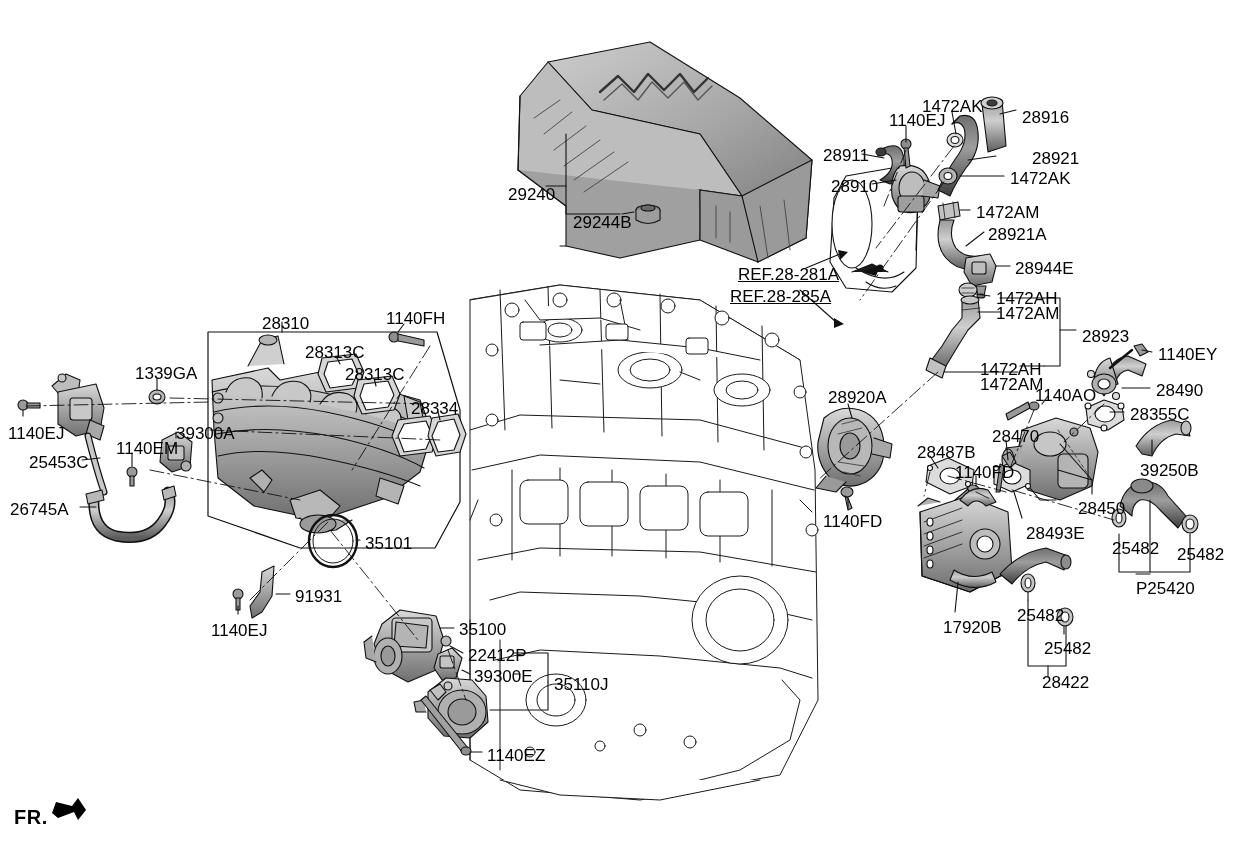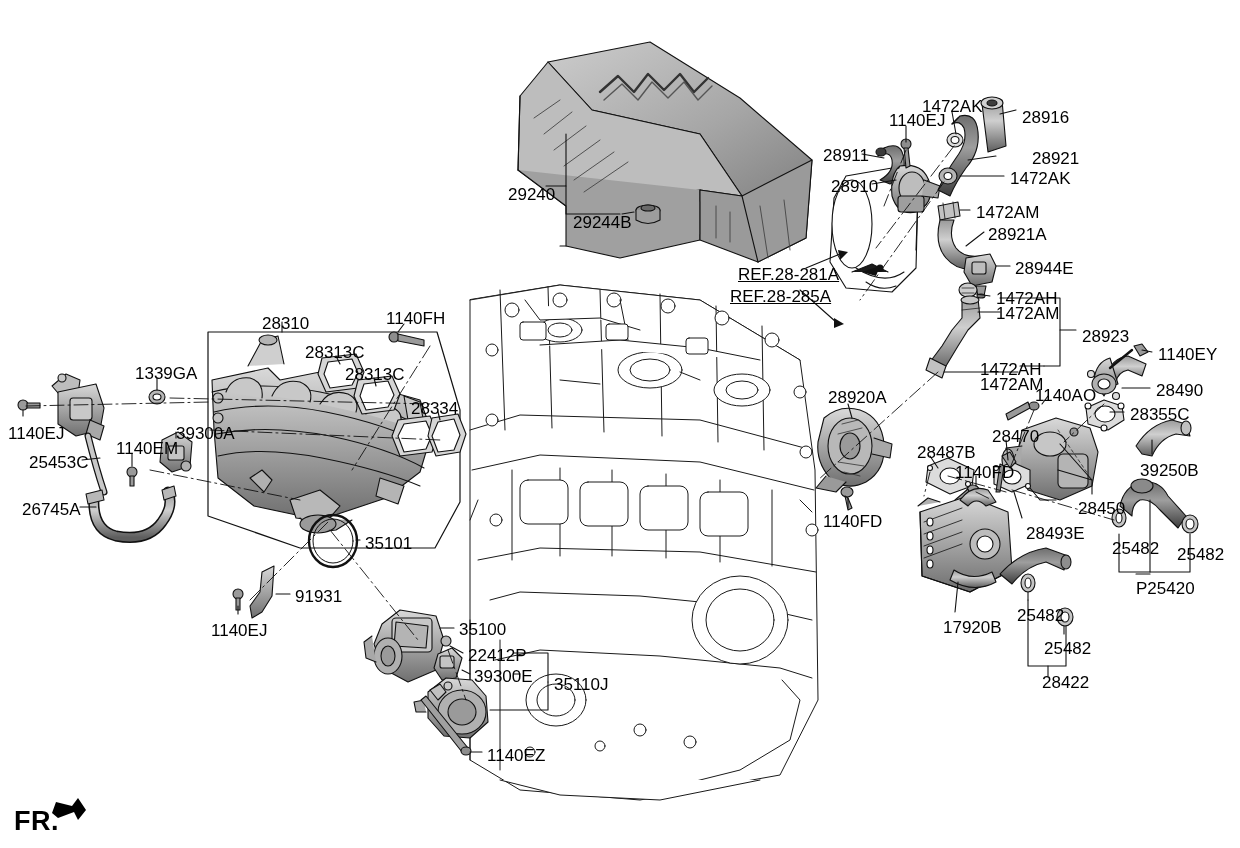--- a/index.html
+++ b/index.html
@@ -1,21 +1,21 @@
 <!DOCTYPE html>
 <html><head>
 <meta charset="utf-8">
 <style>
   html,body{margin:0;padding:0;background:#ffffff;}
   body{width:1240px;height:848px;font-family:"Liberation Sans",sans-serif;}
   #stage{position:relative;width:1240px;height:848px;overflow:hidden;background:#fff;}
   #art{position:absolute;left:0;top:0;width:1240px;height:848px;}
   .lbl{position:absolute;font-family:"Liberation Sans",sans-serif;font-size:17px;color:#000;
        white-space:nowrap;line-height:1.05;letter-spacing:0px;}
-  .fr{position:absolute;left:14px;top:806px;font-size:27px;font-weight:bold;letter-spacing:0.5px;}
+  .fr{position:absolute;left:14px;top:806px;font-size:20px;font-weight:bold;letter-spacing:0.5px;}
   .refu{text-decoration:underline;}
 </style>
 </head>
 <body>
 
 <div id="stage">
 
   <svg id="art" viewBox="0 0 1240 848">
     <defs>
       <linearGradient id="gMetal" x1="0" y1="0" x2="0" y2="1">
@@ -636,21 +636,21 @@
   <div class="lbl" style="left:262px;top:315px;">28310</div>
   <div class="lbl" style="left:386px;top:310px;">1140FH</div>
   <div class="lbl" style="left:305px;top:344px;">28313C</div>
   <div class="lbl" style="left:345px;top:366px;">28313C</div>
   <div class="lbl" style="left:411px;top:400px;">28334</div>
   <div class="lbl" style="left:135px;top:365px;">1339GA</div>
   <div class="lbl" style="left:8px;top:425px;">1140EJ</div>
   <div class="lbl" style="left:152px;top:425px;margin-left:24px;">39300A</div>
   <div class="lbl" style="left:108px;top:440px;margin-left:8px;">1140EM</div>
   <div class="lbl" style="left:29px;top:454px;">25453C</div>
-  <div class="lbl" style="left:22px;top:501px;">26745A</div>
+  <div class="lbl" style="left:10px;top:501px;">26745A</div>
   <div class="lbl" style="left:365px;top:535px;">35101</div>
   <div class="lbl" style="left:295px;top:588px;">91931</div>
   <div class="lbl" style="left:211px;top:622px;">1140EJ</div>
   <div class="lbl" style="left:459px;top:621px;">35100</div>
   <div class="lbl" style="left:468px;top:647px;">22412P</div>
   <div class="lbl" style="left:474px;top:668px;">39300E</div>
   <div class="lbl" style="left:554px;top:676px;">35110J</div>
   <div class="lbl" style="left:487px;top:747px;">1140EZ</div>
 
   <div class="fr">FR.</div>

